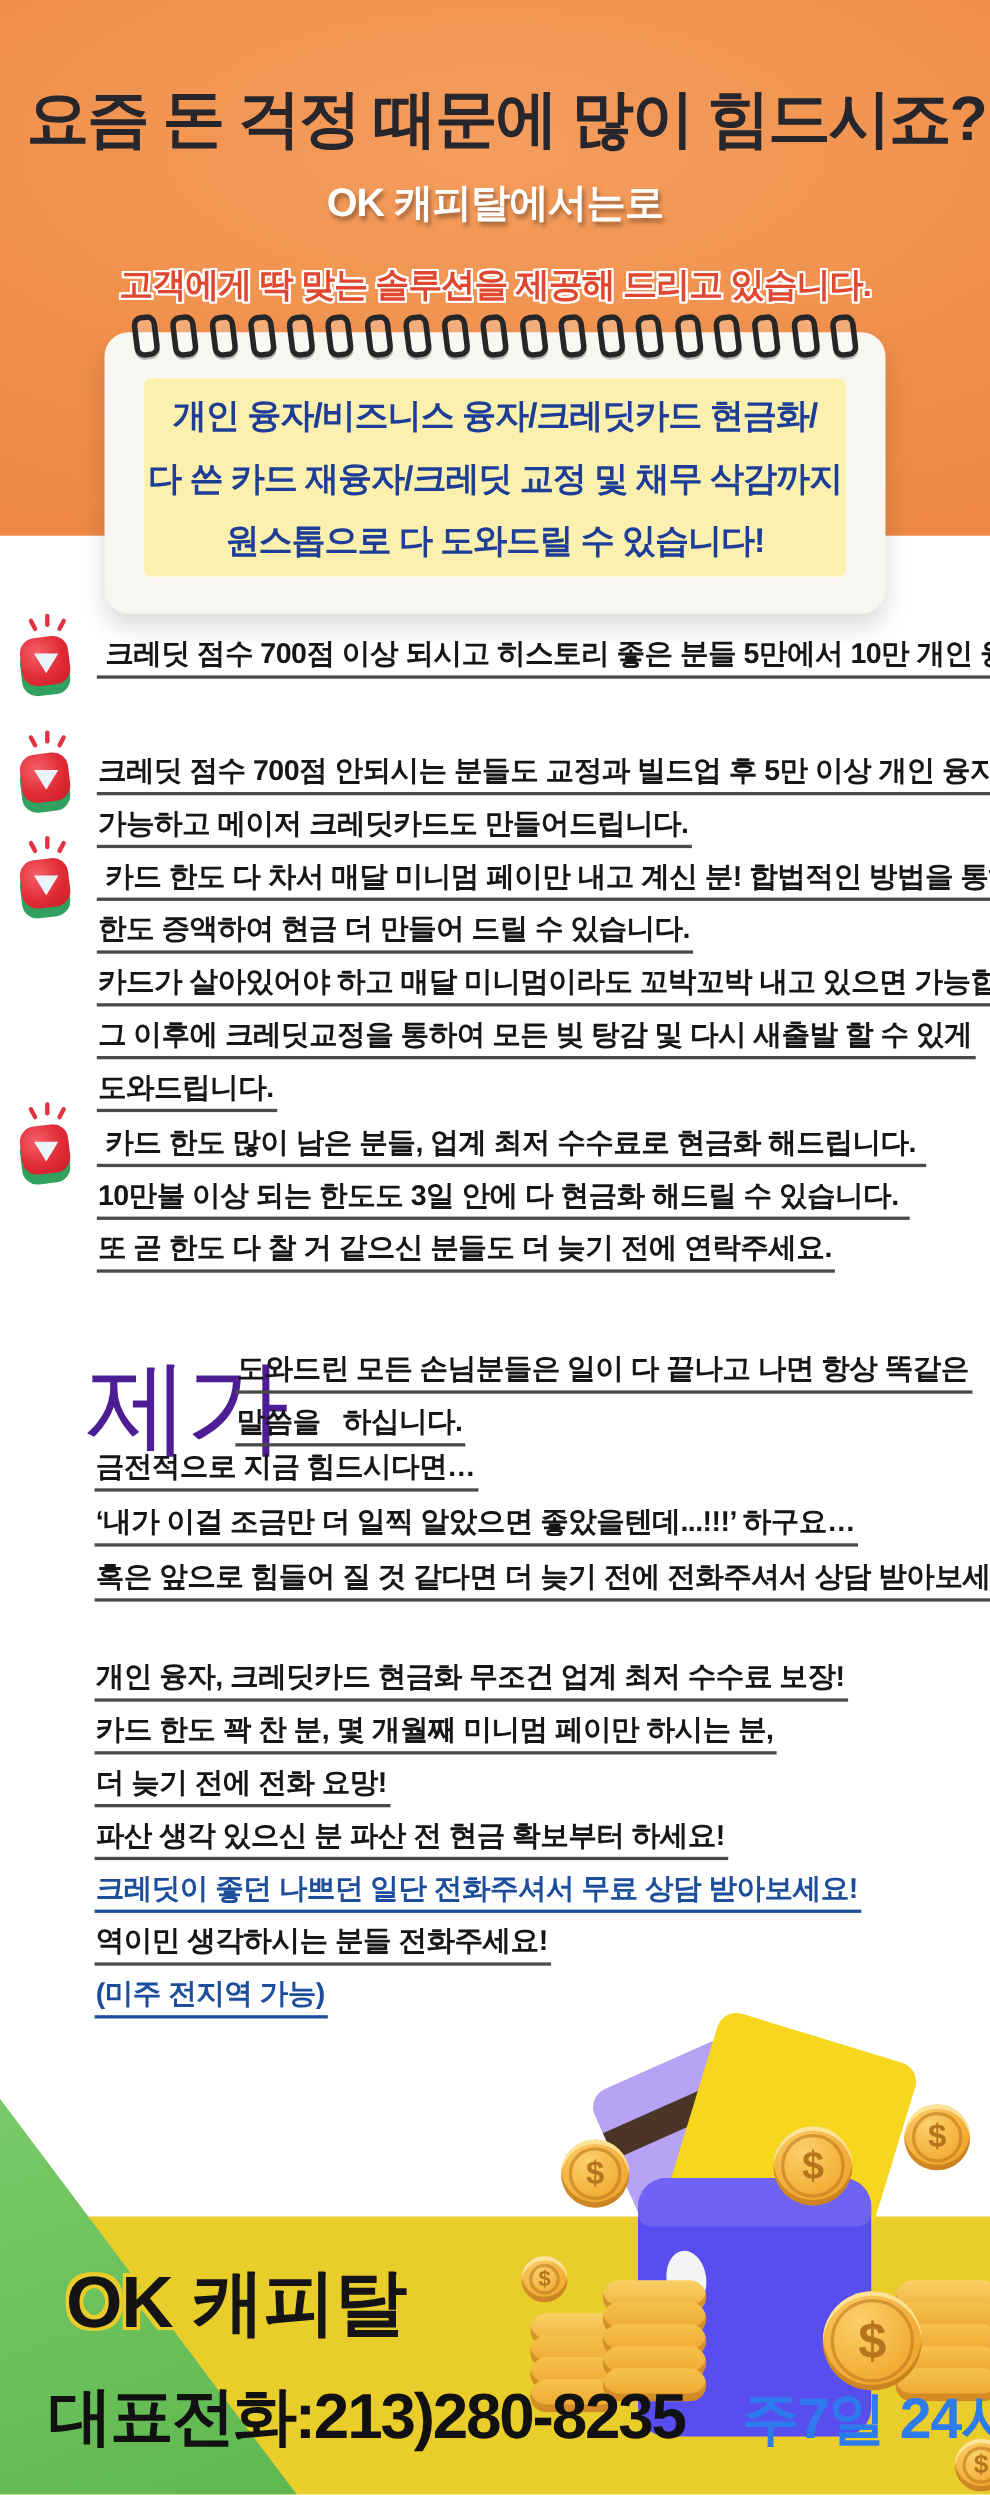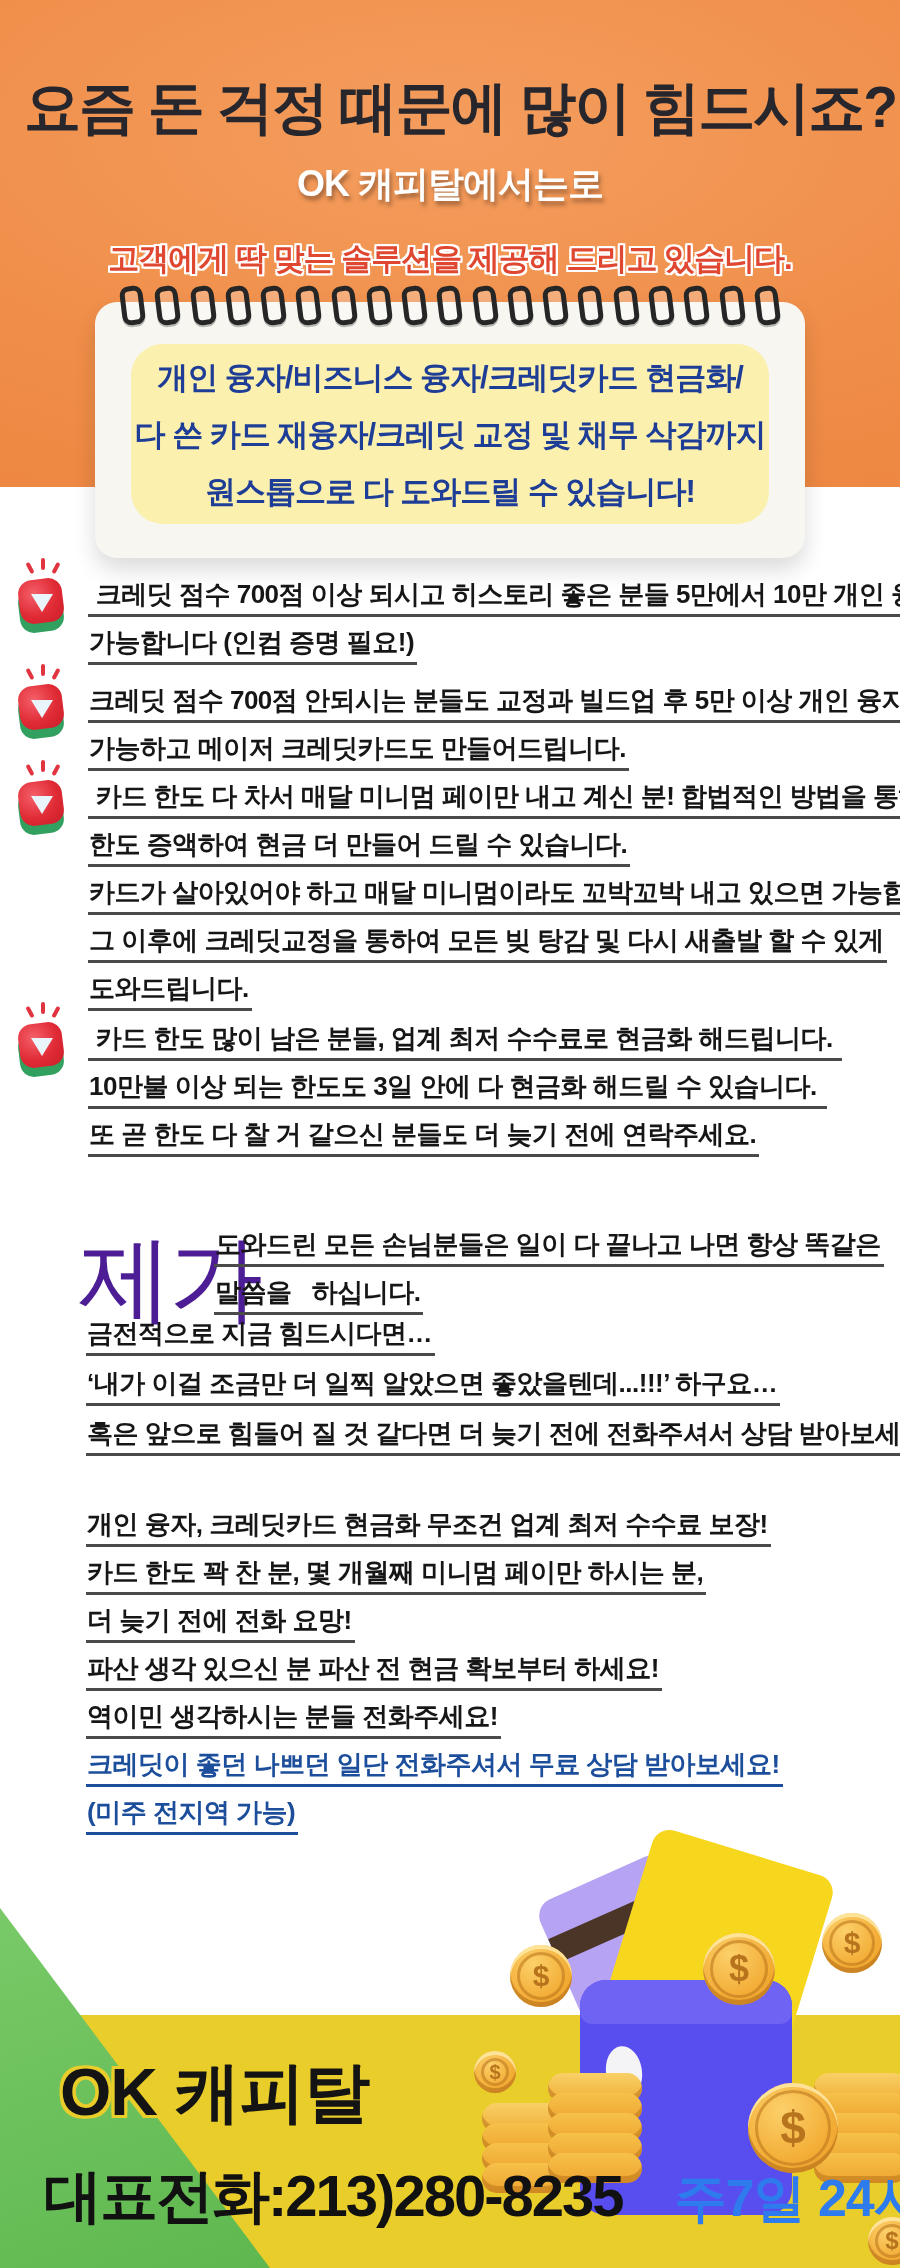--- a/index.html
+++ b/index.html
@@ -35,21 +35,21 @@
   .spiral{
     position:absolute;left:0;top:-16px;width:100%;box-sizing:border-box;
     padding:0 26px;display:flex;justify-content:space-between;
   }
   .ring{
     width:13px;height:29px;border:5px solid #262626;border-radius:9px;
     background:rgba(255,255,255,.25);transform:rotate(-7deg);box-shadow:0 2px 0 rgba(0,0,0,.25);
   }
   .note-inner{
     position:absolute;left:36px;top:42px;width:638px;height:180px;
-    background:#fbf0ae;border-radius:32px;display:flex;flex-direction:column;justify-content:center;
+    background:#fbf0ae;border-radius:6px;display:flex;flex-direction:column;justify-content:center;
   }
   .note-line{
     text-align:center;font-size:31px;font-weight:900;color:#1e3d96;
     line-height:57px;letter-spacing:-1px;white-space:nowrap;
   }
   
   .tblock{position:absolute;left:88px;width:790px;}
   .tline{line-height:48px;font-size:26px;font-weight:600;color:#161616;white-space:pre;letter-spacing:-0.5px;}
   .tline .u{border-bottom:3px solid #4a4a4a;padding:0 3px 5px 1px;}
   .tline .b{font-weight:900;}
@@ -155,21 +155,20 @@
     <div class="bicon">
         <i class="s s1"></i>
         <i class="s s2"></i>
         <i class="s s3"></i>
         <div class="padg"></div>
         <div class="pad"></div>
         <div class="tri"></div>
       </div>
     <div>
         <div class="tline"><span class="u"><span> 크레딧 점수 </span><span class="b">700점</span><span> 이상 되시고 히스토리 좋은 분들 5만에서 10만 개인 융자</span></span></div>
-        <div class="tline"><span class="u"><span>가능합니다 (인컴 증명 필요!)</span></span></div>
       </div>
   </div>
 
   <div class="tblock" style="top:676px;">
     <div class="bicon">
         <i class="s s1"></i>
         <i class="s s2"></i>
         <i class="s s3"></i>
         <div class="padg"></div>
         <div class="pad"></div>
@@ -229,22 +228,22 @@
         <div class="tline bold"><span class="u"><span>혹은 앞으로 힘들어 질 것 같다면 더 늦기 전에 전화주셔서 상담 받아보세요!</span></span></div>
       </div>
   </div>
 
   <div class="tblock" style="left:86px;top:1500px;">
     <div>
         <div class="tline"><span class="u"><span>개인 융자, 크레딧카드 현금화 무조건 업계 최저 수수료 보장!</span></span></div>
         <div class="tline"><span class="u"><span>카드 한도 꽉 찬 분, 몇 개월째 미니멈 페이만 하시는 분,</span></span></div>
         <div class="tline"><span class="u"><span>더 늦기 전에 전화 요망!</span></span></div>
         <div class="tline"><span class="u"><span>파산 생각 있으신 분 파산 전 현금 확보부터 하세요!</span></span></div>
+        <div class="tline blue"><span class="u"><span>크레딧이 좋던 나쁘던 일단 전화주셔서 </span><span class="b">무료 상담</span><span> 받아보세요!</span></span></div>
         <div class="tline"><span class="u"><span>역이민 생각하시는 분들 전화주세요!</span></span></div>
-        <div class="tline blue"><span class="u"><span>크레딧이 좋던 나쁘던 일단 전화주셔서 </span><span class="b">무료 상담</span><span> 받아보세요!</span></span></div>
         <div class="tline blue"><span class="u"><span>(미주 전지역 가능)</span></span></div>
       </div>
   </div>
 
   <div class="foot-yellow"></div>
   <div class="foot-green"></div>
 
   <div class="illus">
     <div class="card card-lilac">
         <div class="stripe"></div>

